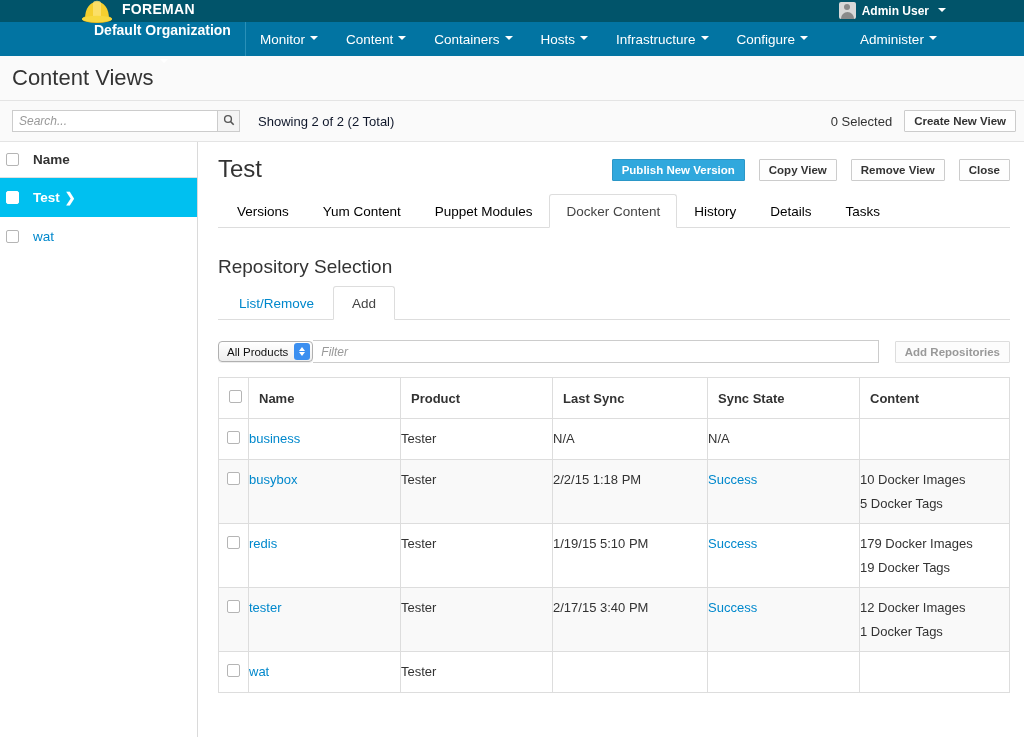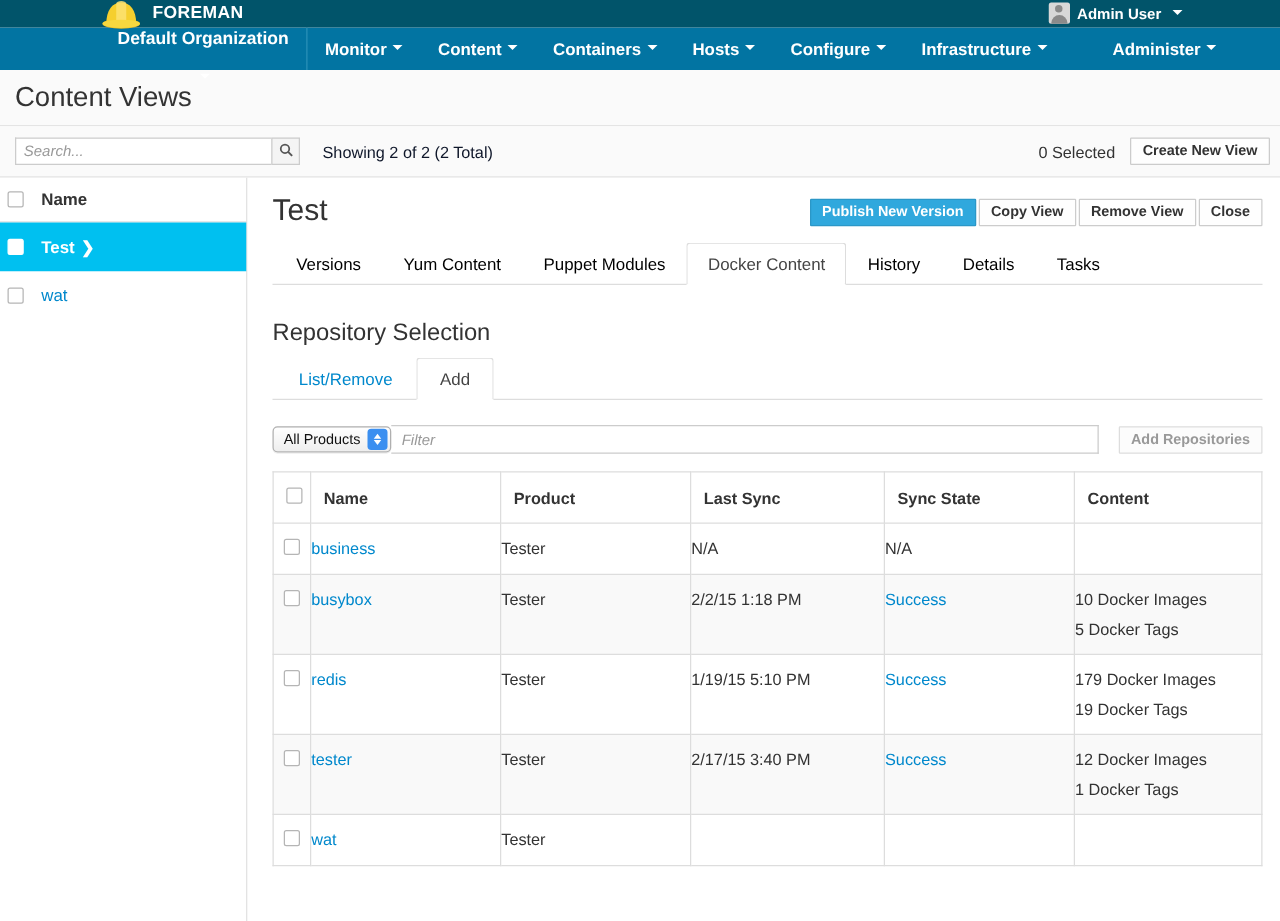--- a/index.html
+++ b/index.html
@@ -81,21 +81,21 @@
     display: flex; align-items: center;
     color: #ffffff; font-size: 14px; font-weight: bold;
     padding: 0 14px 0 14px;
     border-right: 1px solid #2a90b8;
     gap: 22px;
     cursor: pointer;
     flex-direction: column;
   }
   .nav-item {
     display: flex; align-items: center;
-    color: #ffffff; font-size: 13.5px; font-weight: bold;
+    color: #ffffff; font-size: 13.5px; font-weight: normal;
     padding: 0 14px;
     cursor: pointer;
     white-space: nowrap;
   }
   .nav-item .caret { margin-left: 5px; }
   .nav-spacer { width: 24px; }
 
   
   .page-header {
     height: 45px;
@@ -242,21 +242,21 @@
   .main-head {
     display: flex; align-items: flex-start;
     margin-bottom: 12px;
   }
   .cv-title {
     font-size: 24px; color: #333; font-weight: normal;
     line-height: 26px;
   }
   .main-head-actions {
     margin-left: auto;
-    display: flex; gap: 2px;
+    display: flex; gap: 14px;
     padding-top: 3px;
   }
 
   
   .tabs {
     display: flex;
     border-bottom: 1px solid #dddddd;
     padding-left: 2px;
     margin-top: 12px;
   }
@@ -432,25 +432,25 @@
   </div>
   <div class="nav-item">
     <span>Containers</span>
     <span class="caret"></span>
   </div>
   <div class="nav-item">
     <span>Hosts</span>
     <span class="caret"></span>
   </div>
   <div class="nav-item">
+    <span>Infrastructure</span>
+    <span class="caret"></span>
+  </div>
+  <div class="nav-item">
     <span>Configure</span>
-    <span class="caret"></span>
-  </div>
-  <div class="nav-item">
-    <span>Infrastructure</span>
     <span class="caret"></span>
   </div>
   <div class="nav-spacer"></div>
   <div class="nav-item">
     <span>Administer</span>
     <span class="caret"></span>
   </div>
 </div>
 
 <div class="page-header">

